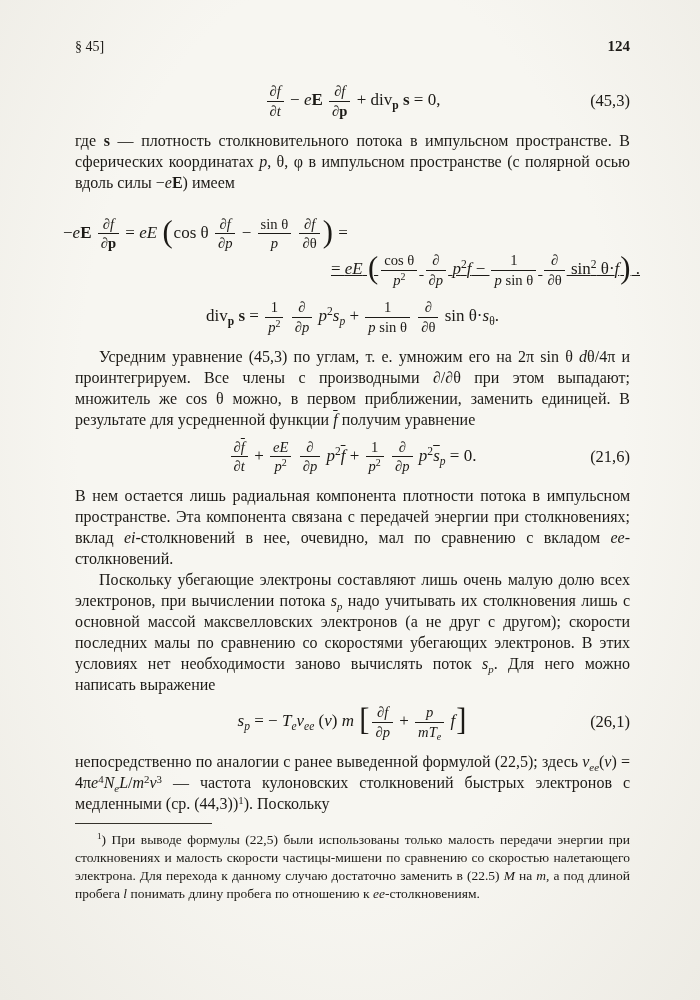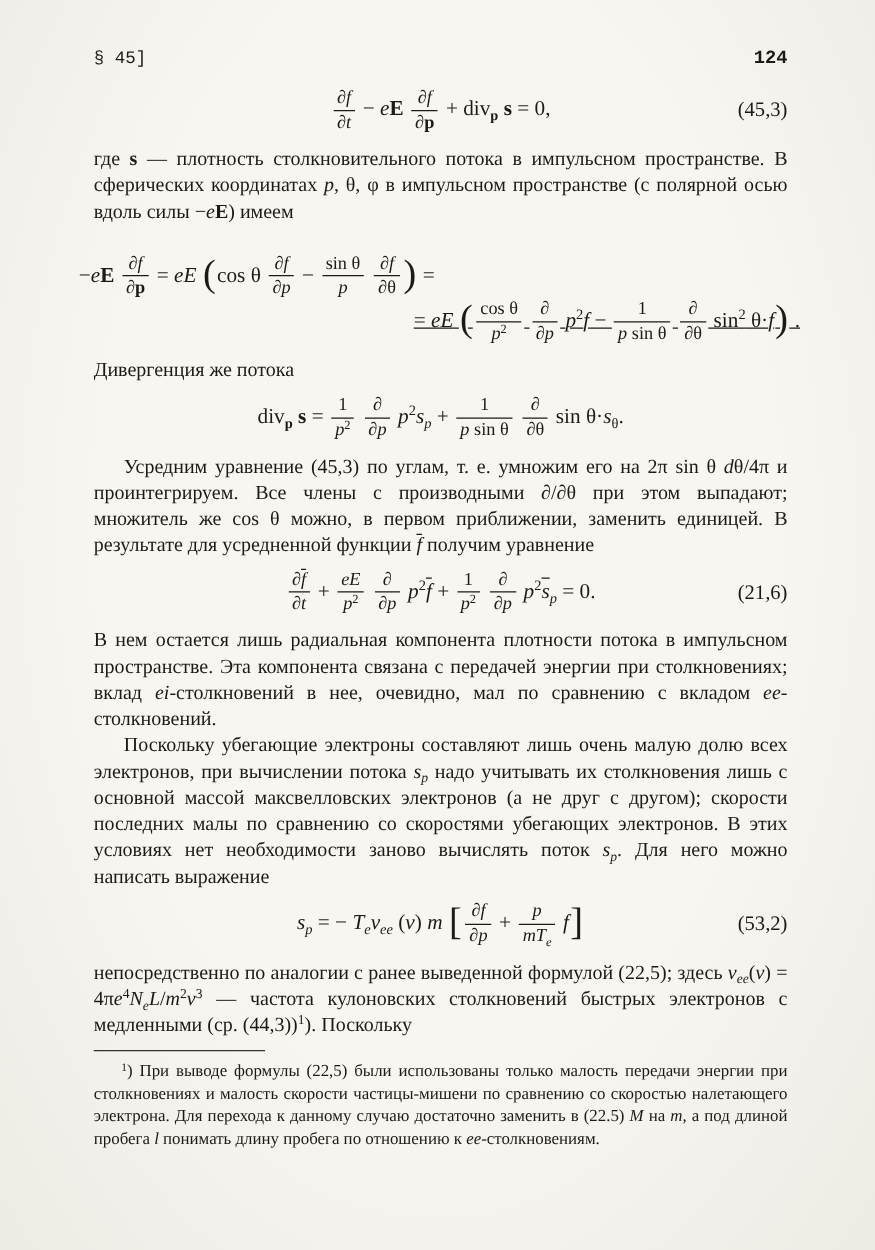--- a/index.html
+++ b/index.html
@@ -13,21 +13,21 @@
     width:700px;height:1000px;
     box-sizing:border-box;
     padding:38px 70px 0 75px;
     overflow:hidden;
     color:#1c1a16;
     background:radial-gradient(ellipse at 50% 42%, #f7f6f1 55%, #edebe4 100%);
   }
   
   .header{
     display:flex;justify-content:space-between;align-items:baseline;
-    font-size:14px;margin-bottom:15px;font-family:Liberation Mono, monospace;
+    font-size:14px;margin-bottom:28px;
   }
   .hdr-sec{font-size:14px;}
   .hdr-title{letter-spacing:2.5px;font-size:13.5px;}
   .hdr-page{font-weight:bold;font-size:15px;}
   
   p.body{
     margin:0;
     font-size:16px;line-height:21px;
     text-align:justify;
   }
@@ -83,40 +83,39 @@
     <span class="eqlabel">(45,3)</span>
   </div>
 
   <p class="body">где <span class="bf">s</span> — плотность столкновительного потока в импульсном пространстве. В сферических координатах <span class="it">p</span>, θ, φ в импульсном пространстве (с полярной осью вдоль силы −<span class="it">e</span><span class="bf">E</span>) имеем</p>
 
   <div class="eqblock">
     <div class="eqline left">−<span class="it">e</span><span class="bf">E</span> <span class="frac"><span class="fn"><span class="it">∂f</span></span><span class="fd"><span class="it">∂</span><span class="bf">p</span></span></span> = <span class="it">eE</span> <span class="big">(</span>cos θ <span class="frac"><span class="fn"><span class="it">∂f</span></span><span class="fd"><span class="it">∂p</span></span></span> − <span class="frac"><span class="fn">sin θ</span><span class="fd"><span class="it">p</span></span></span> <span class="frac"><span class="fn"><span class="it">∂f</span></span><span class="fd">∂θ</span></span><span class="big">)</span> =</div>
     <div class="eqline right">= <span class="it">eE</span> <span class="big">(</span><span class="frac"><span class="fn">cos θ</span><span class="fd"><span class="it">p</span><sup>2</sup></span></span> <span class="frac"><span class="fn">∂</span><span class="fd"><span class="it">∂p</span></span></span> <span class="it">p</span><sup>2</sup><span class="it">f</span> − <span class="frac"><span class="fn">1</span><span class="fd"><span class="it">p</span> sin θ</span></span> <span class="frac"><span class="fn">∂</span><span class="fd">∂θ</span></span> sin<sup>2</sup> θ·<span class="it">f</span><span class="big">)</span> .</div>
   </div>
 
-  <p class="body">Дивергенция же потока</p>
 
   <div class="eqrow">
     <span class="eqbody">div<sub class="bf">p</sub> <span class="bf">s</span> = <span class="frac"><span class="fn">1</span><span class="fd"><span class="it">p</span><sup>2</sup></span></span> <span class="frac"><span class="fn">∂</span><span class="fd"><span class="it">∂p</span></span></span> <span class="it">p</span><sup>2</sup><span class="it">s</span><sub class="it">p</sub> + <span class="frac"><span class="fn">1</span><span class="fd"><span class="it">p</span> sin θ</span></span> <span class="frac"><span class="fn">∂</span><span class="fd">∂θ</span></span> sin θ·<span class="it">s</span><sub>θ</sub>.</span>
   </div>
 
   <p class="body ind">Усредним уравнение (45,3) по углам, т. е. умножим его на 2π sin θ <span class="it">d</span>θ/4π и проинтегрируем. Все члены с производными ∂/∂θ при этом выпадают; множитель же cos θ можно, в первом приближении, заменить единицей. В результате для усредненной функции <span class="ov it">f</span> получим уравнение</p>
 
   <div class="eqrow">
     <span class="eqbody"><span class="frac"><span class="fn"><span class="it">∂</span><span class="ov it">f</span></span><span class="fd"><span class="it">∂t</span></span></span> + <span class="frac"><span class="fn"><span class="it">eE</span></span><span class="fd"><span class="it">p</span><sup>2</sup></span></span> <span class="frac"><span class="fn">∂</span><span class="fd"><span class="it">∂p</span></span></span> <span class="it">p</span><sup>2</sup><span class="ov it">f</span> + <span class="frac"><span class="fn">1</span><span class="fd"><span class="it">p</span><sup>2</sup></span></span> <span class="frac"><span class="fn">∂</span><span class="fd"><span class="it">∂p</span></span></span> <span class="it">p</span><sup>2</sup><span class="ov it">s</span><sub class="it">p</sub> = 0.</span>
     <span class="eqlabel">(21,6)</span>
   </div>
 
   <p class="body">В нем остается лишь радиальная компонента плотности потока в импульсном пространстве. Эта компонента связана с передачей энергии при столкновениях; вклад <span class="it">ei</span>-столкновений в нее, очевидно, мал по сравнению с вкладом <span class="it">ee</span>-столкновений.</p>
 
   <p class="body ind">Поскольку убегающие электроны составляют лишь очень малую долю всех электронов, при вычислении потока <span class="it">s</span><sub class="it">p</sub> надо учитывать их столкновения лишь с основной массой максвелловских электронов (а не друг с другом); скорости последних малы по сравнению со скоростями убегающих электронов. В этих условиях нет необходимости заново вычислять поток <span class="it">s</span><sub class="it">p</sub>. Для него можно написать выражение</p>
 
   <div class="eqrow">
     <span class="eqbody"><span class="it">s</span><sub class="it">p</sub> = − <span class="it">T</span><sub class="it">e</sub><span class="it">ν</span><sub class="it">ee</sub> (<span class="it">v</span>) <span class="it">m</span> <span class="big">[</span><span class="frac"><span class="fn"><span class="it">∂f</span></span><span class="fd"><span class="it">∂p</span></span></span> + <span class="frac"><span class="fn"><span class="it">p</span></span><span class="fd"><span class="it">mT</span><sub class="it">e</sub></span></span> <span class="it">f</span><span class="big">]</span></span>
-    <span class="eqlabel">(53,2)</span>
+    <span class="eqlabel">(26,1)</span>
   </div>
 
   <p class="body">непосредственно по аналогии с ранее выведенной формулой (22,5); здесь <span class="it">ν</span><sub class="it">ee</sub>(<span class="it">v</span>) = 4π<span class="it">e</span><sup>4</sup><span class="it">N</span><sub class="it">e</sub><span class="it">L</span>/<span class="it">m</span><sup>2</sup><span class="it">v</span><sup>3</sup> — частота кулоновских столкновений быстрых электронов с медленными (ср. (44,3))<sup>1</sup>). Поскольку</p>
 
   <div class="footrule"></div>
 
   <p class="footnote"><sup>1</sup>) При выводе формулы (22,5) были использованы только малость передачи энергии при столкновениях и малость скорости частицы-мишени по сравнению со скоростью налетающего электрона. Для перехода к данному случаю достаточно заменить в (22.5) <span class="it">M</span> на <span class="it">m</span>, а под длиной пробега <span class="it">l</span> понимать длину пробега по отношению к <span class="it">ee</span>-столкновениям.</p>
 
 </div>
 

